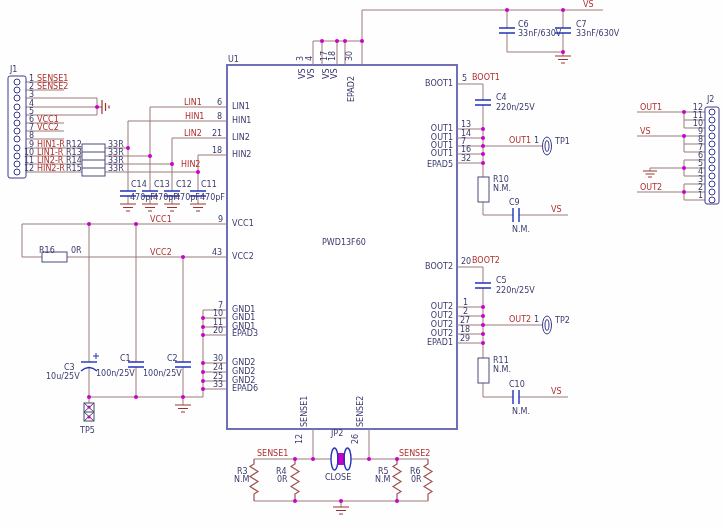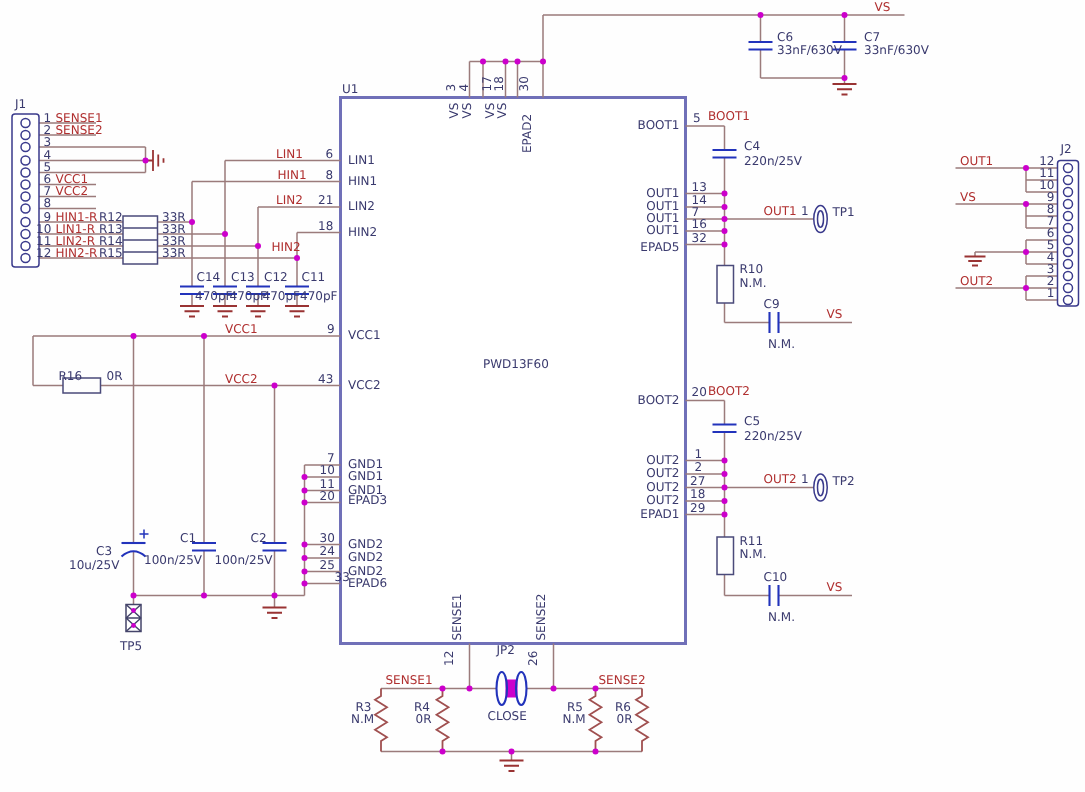--- a/index.html
+++ b/index.html
@@ -268,21 +268,21 @@
 <span class="lbl" style="left:212px;top:147px">18</span>
 <span class="lbl" style="left:218px;top:216px">9</span>
 <span class="lbl" style="left:212px;top:249px">43</span>
 <span class="lbl" style="left:218px;top:302px">7</span>
 <span class="lbl" style="left:213px;top:310px">10</span>
 <span class="lbl" style="left:213px;top:319px">11</span>
 <span class="lbl" style="left:213px;top:327px">20</span>
 <span class="lbl" style="left:213px;top:355px">30</span>
 <span class="lbl" style="left:213px;top:364px">24</span>
 <span class="lbl" style="left:213px;top:373px">25</span>
-<span class="lbl" style="left:223px;top:381px">33</span>
+<span class="lbl" style="left:213px;top:381px">33</span>
 
 <span class="lbl" style="left:232px;top:103px">LIN1</span>
 <span class="lbl" style="left:232px;top:117px">HIN1</span>
 <span class="lbl" style="left:232px;top:134px">LIN2</span>
 <span class="lbl" style="left:232px;top:151px">HIN2</span>
 <span class="lbl" style="left:232px;top:220px">VCC1</span>
 <span class="lbl" style="left:232px;top:253px">VCC2</span>
 <span class="lbl" style="left:232px;top:306px">GND1</span>
 <span class="lbl" style="left:232px;top:314px">GND1</span>
 <span class="lbl" style="left:232px;top:323px">GND1</span>

